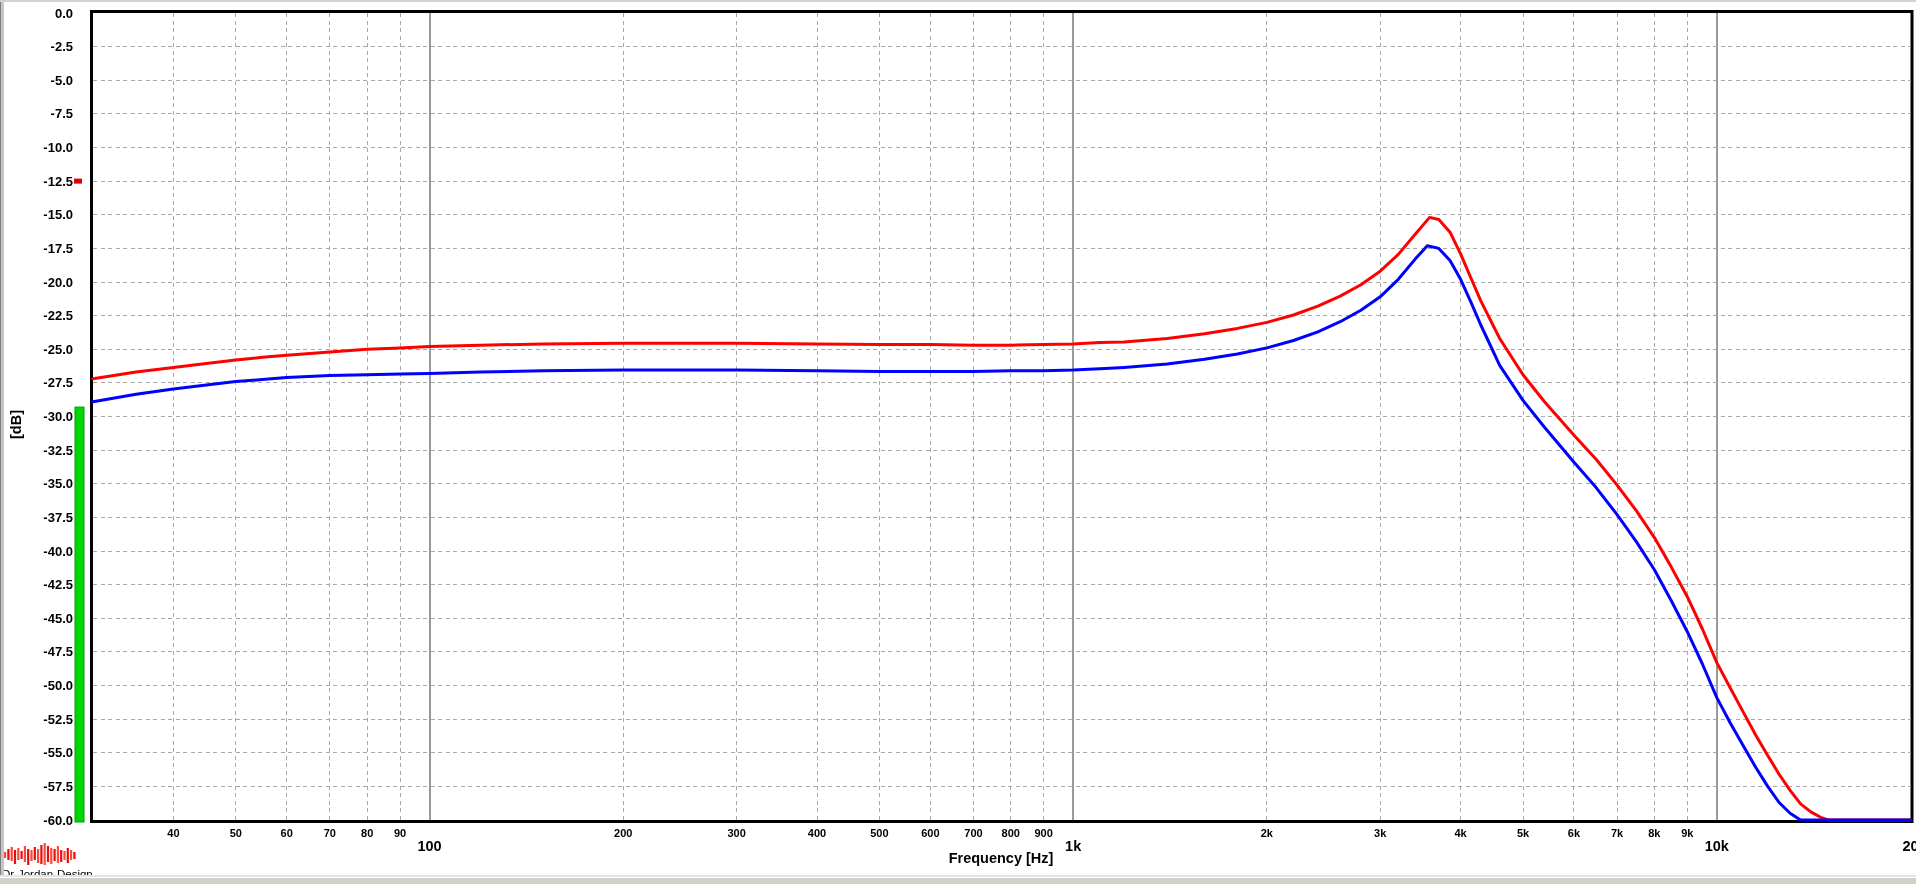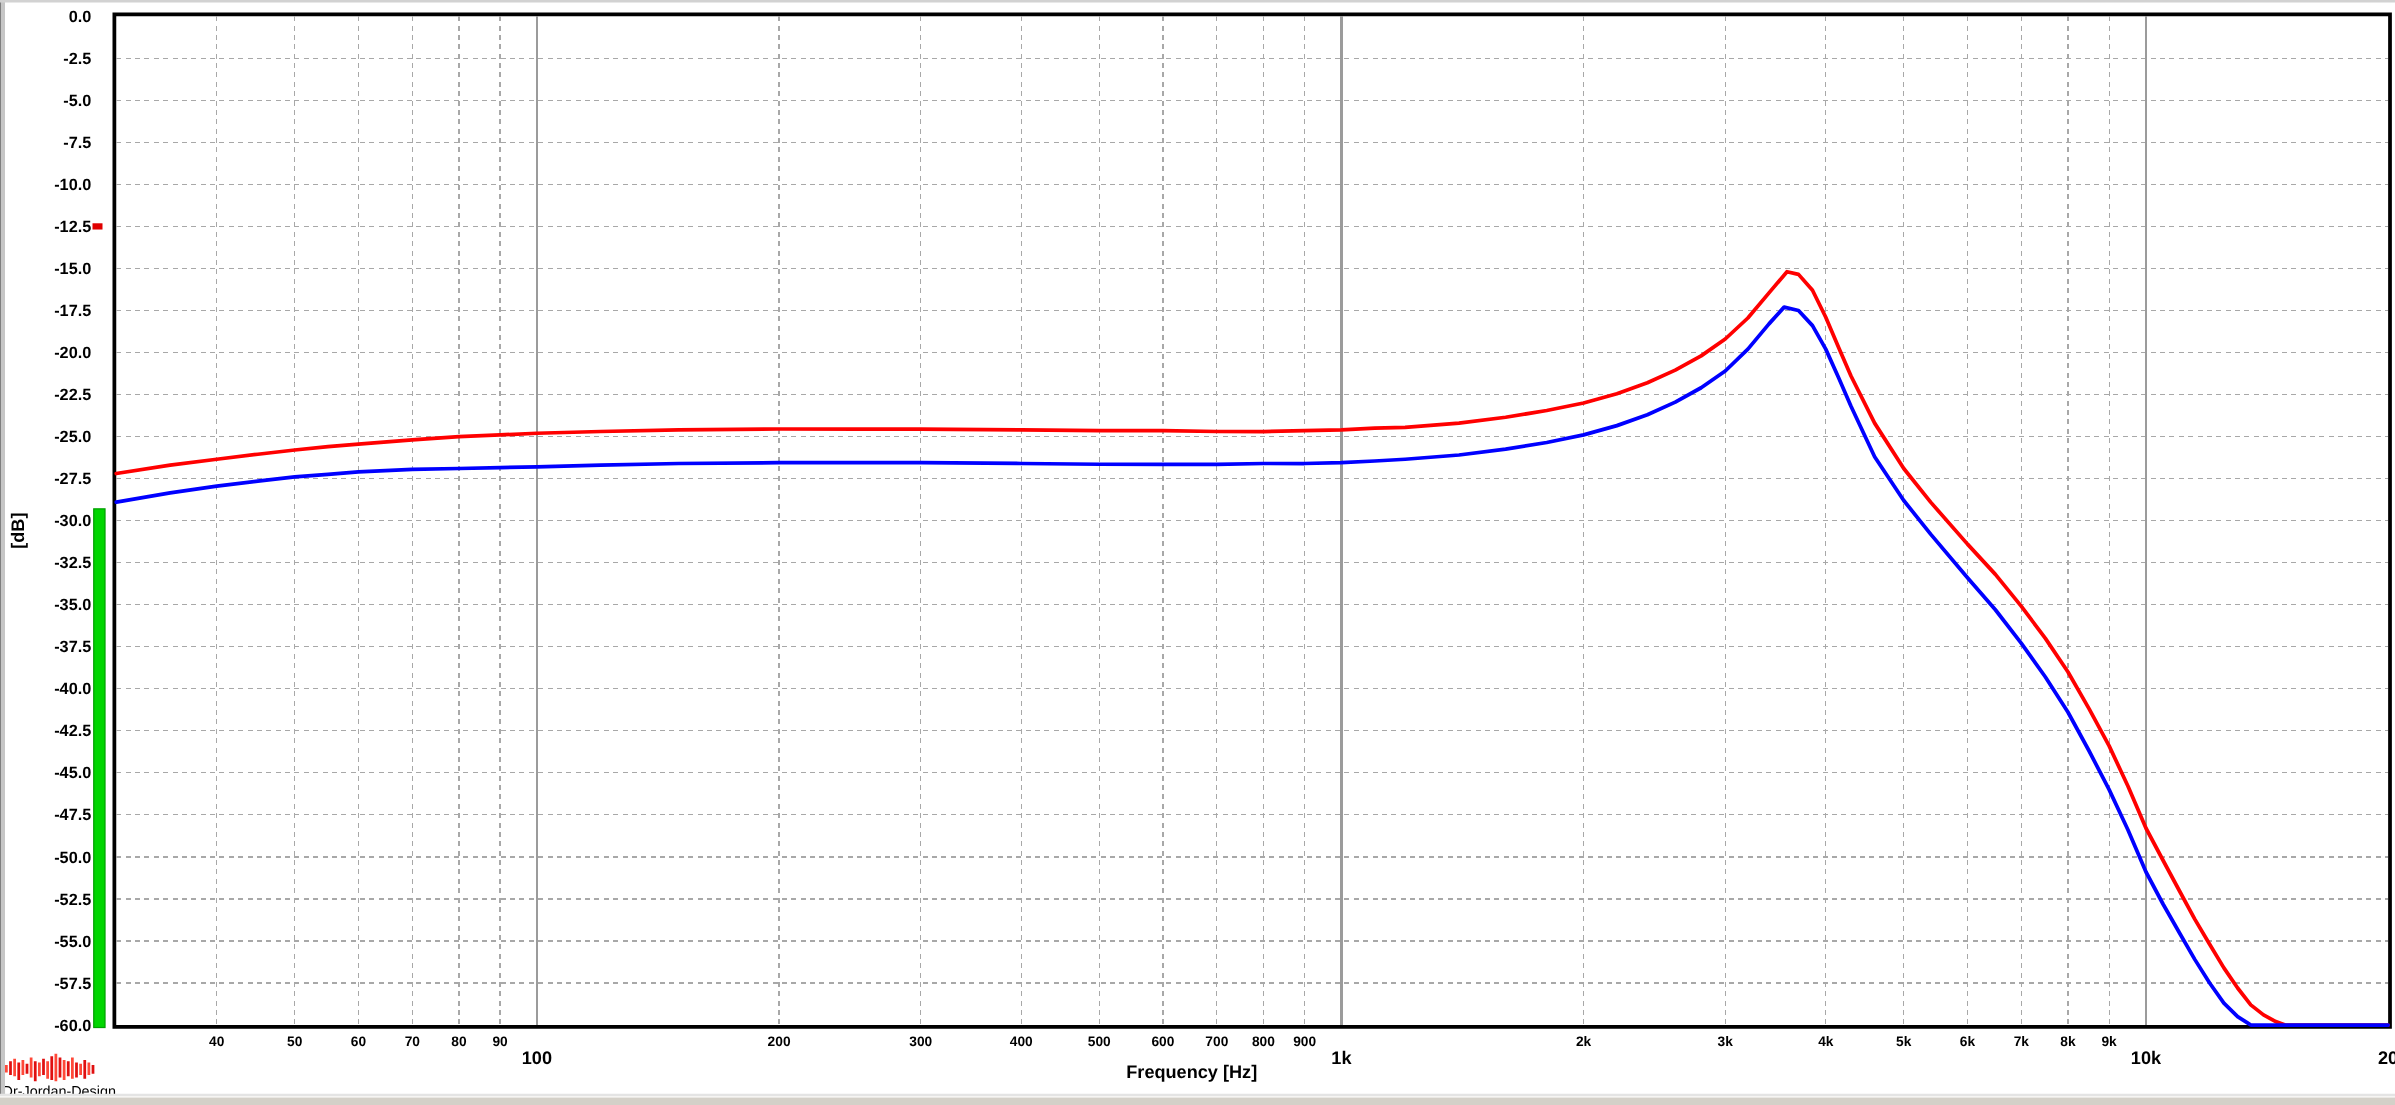--- a/index.html
+++ b/index.html
@@ -3,21 +3,21 @@
 <meta charset="utf-8">
 <style>
   html,body{margin:0;padding:0;}
   body{
     width:1916px;height:884px;position:relative;overflow:hidden;
     background:#ffffff;font-family:"Liberation Sans",sans-serif;
   }
   svg text{font-family:"Liberation Sans",sans-serif;fill:#000;}
   #chart-svg{position:absolute;left:0;top:0;}
   .axis-title{position:absolute;font-weight:bold;font-size:14.5px;color:#000;}
-  #x-title{left:901px;top:850px;width:200px;text-align:left;}
+  #x-title{left:901px;top:850px;width:200px;text-align:center;}
   #y-title{left:-24px;top:416px;width:80px;height:17px;text-align:center;transform:rotate(-90deg);}
   #logo{position:absolute;left:2px;top:842px;width:90px;}
   #logo-text{position:absolute;left:0px;top:26px;font-size:11.5px;color:#000;white-space:nowrap;}
   .edge-left{position:absolute;left:0;top:0;width:4px;height:884px;
     background:linear-gradient(to right,#7e7e7e 0 1px,#c6c6c6 1px 100%);}
   .edge-top{position:absolute;left:0;top:0;width:1916px;height:2px;background:#d2d2d2;}
   .edge-bottom{position:absolute;left:0;top:877px;width:1916px;height:7px;
     background:#d4d0c8;border-top:1px solid #ffffff;box-shadow:0 -2px 0 #e4e4e4;}
 </style>
 </head>

